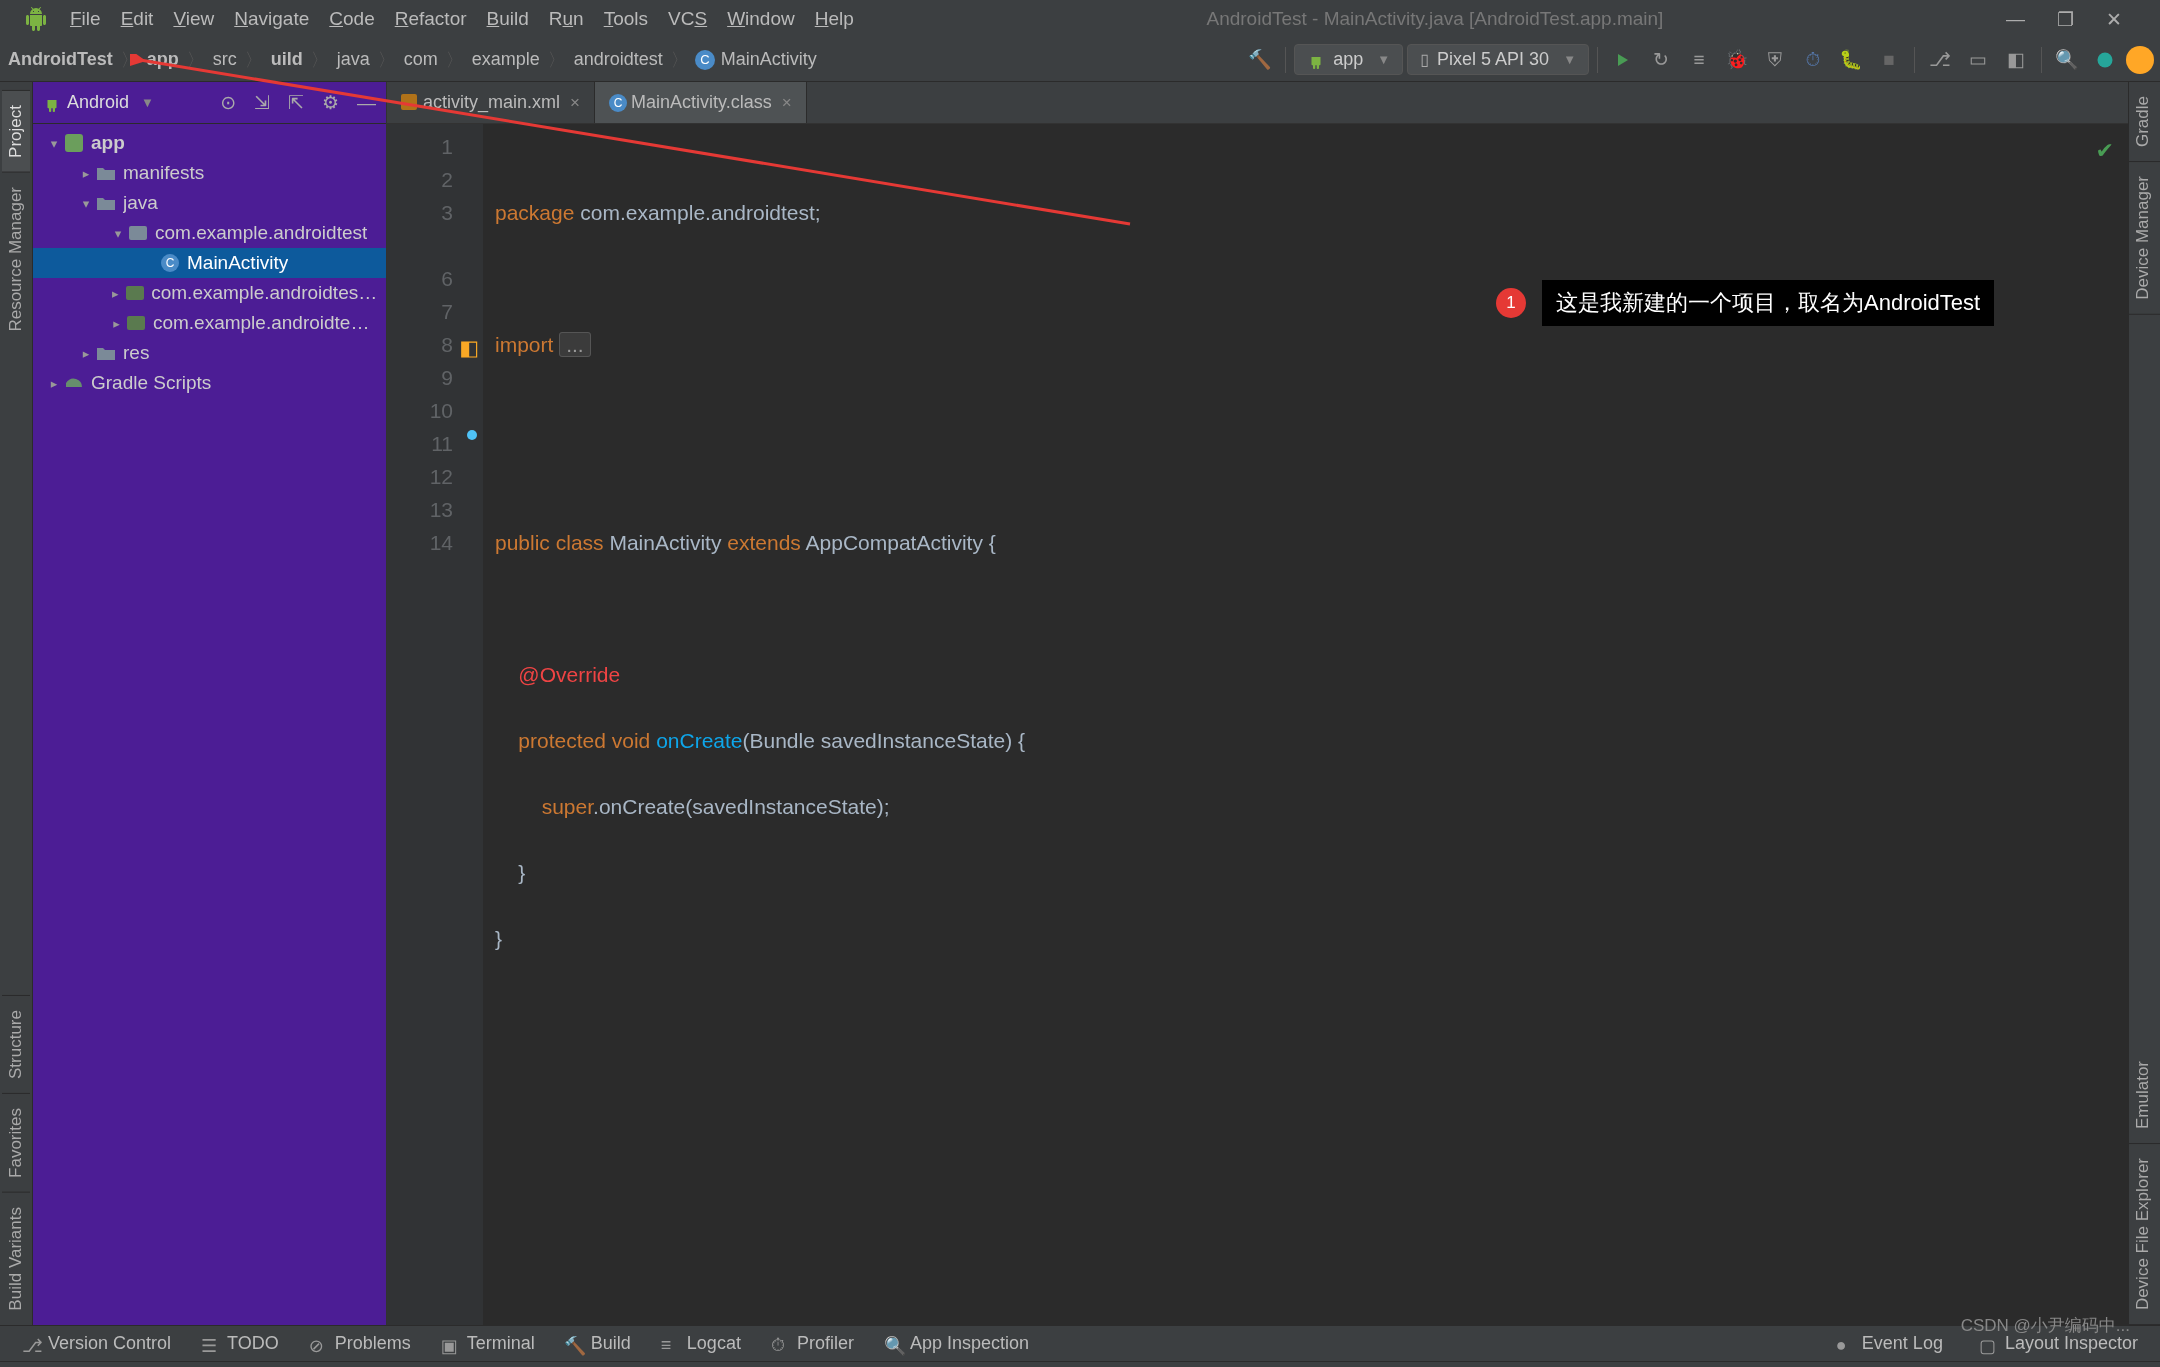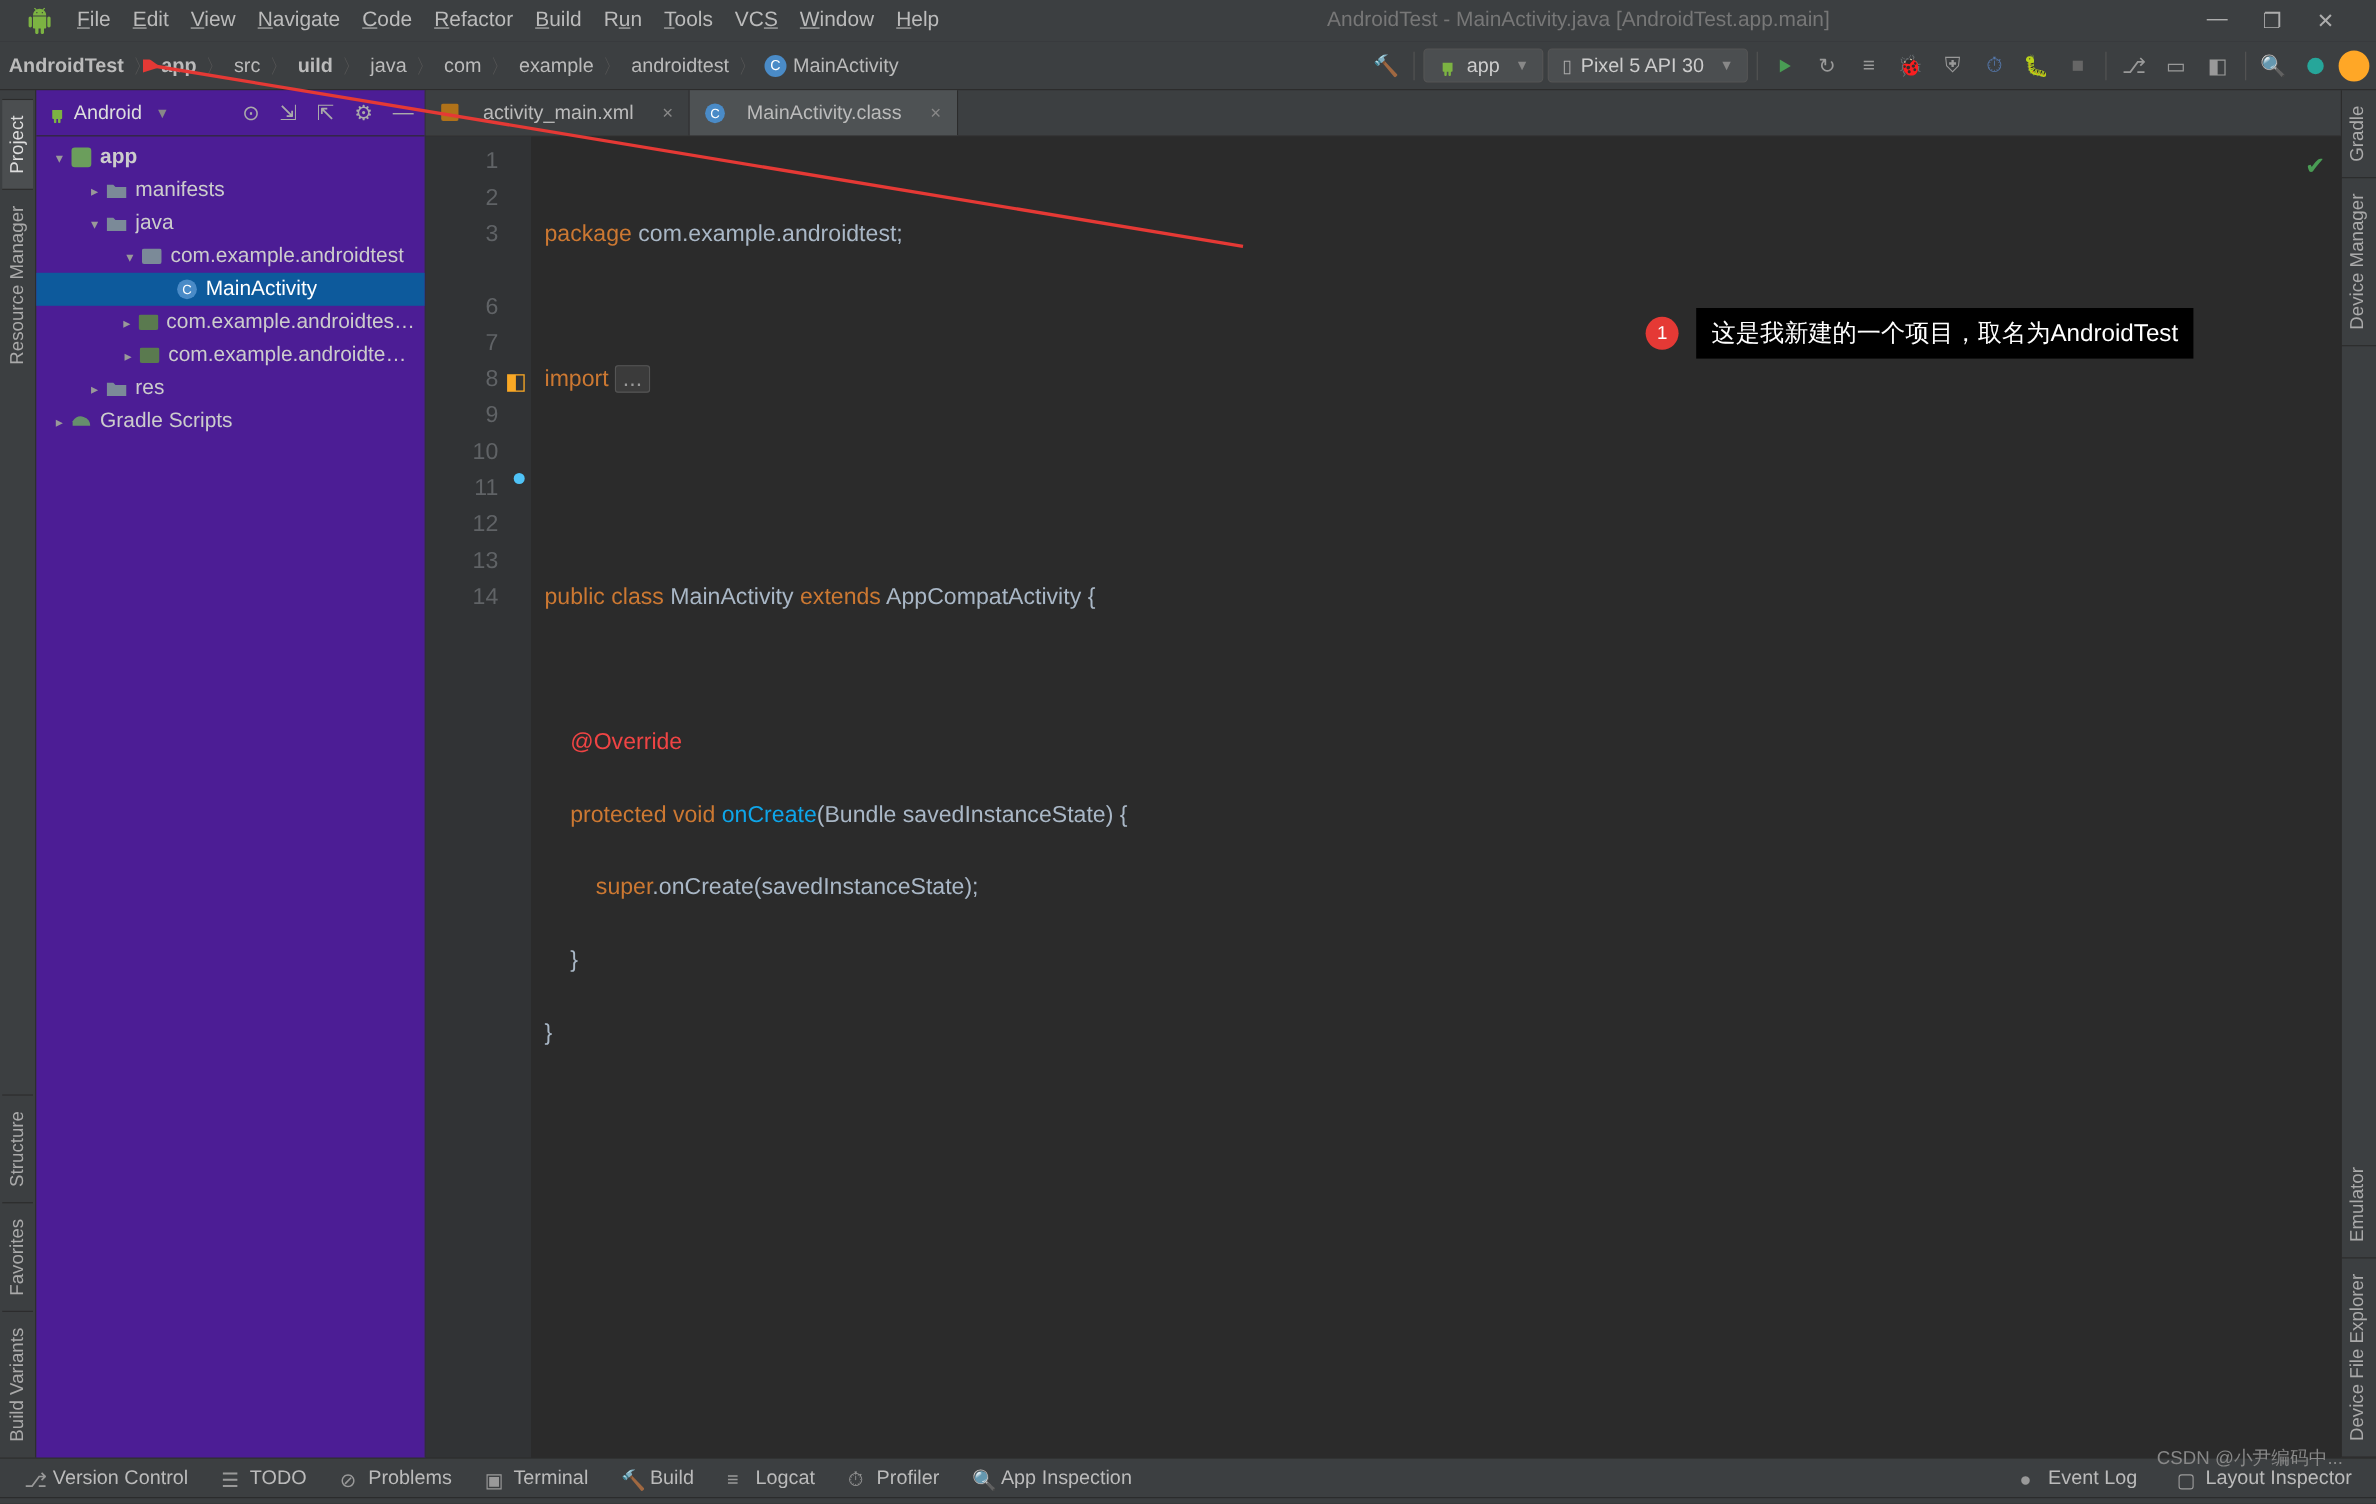--- a/index.html
+++ b/index.html
@@ -53,21 +53,21 @@
 .tree .row.selected .tlabel { color: #fff; }
 .folder-icon svg { fill:#7b8a98; }
 .pkg-icon svg { fill:#7b8a98; }
 .green-pkg svg { fill:#5a7a4f; }
 .class-icon { width:18px; height:18px; background:#4a8bc7; border-radius:50%; color:white; font-size:12px; display:flex; align-items:center; justify-content:center; }
 .app-icon { width:18px;height:18px;background:#6b9e5c;border-radius:3px; }
 .gradle-icon svg { fill:#668f6d; }
 
 .main-area { flex: 1; display: flex; flex-direction: column; background: #2b2b2b; position: relative; }
 .editor-tabs { height: 42px; background: #3c3f41; display: flex; align-items: stretch; border-bottom: 1px solid #323232; }
-.ed-tab { display: flex; align-items: center; gap: 20px; padding: 0 14px; color: #bbb; font-size: 18px; background: #3c3f41; border-right: 1px solid #2b2b2b; cursor: pointer; }
+.ed-tab { display: flex; align-items: center; gap: 4px; padding: 0 14px; color: #bbb; font-size: 18px; background: #3c3f41; border-right: 1px solid #2b2b2b; cursor: pointer; }
 .ed-tab.active { background: #4e5254; }
 .ed-tab .ticon { width: 18px; height: 18px; }
 .ed-tab .x { color: #888; margin-left: 6px; font-size: 17px; }
 .xml-icon svg { fill:#b07219; }
 
 .editor { flex: 1; display: flex; position: relative; font-family: "Consolas","JetBrains Mono",monospace; font-size: 21px; line-height: 33px; }
 .gutter { width: 96px; background: #313335; color: #606366; text-align: right; padding-right: 30px; padding-top: 6px; position: relative; }
 .gutter .ln { height: 33px; }
 .gutter .marker { position: absolute; right: 4px; }
 .gutter .marker7 { top: 207px; color:#f9a825; }

